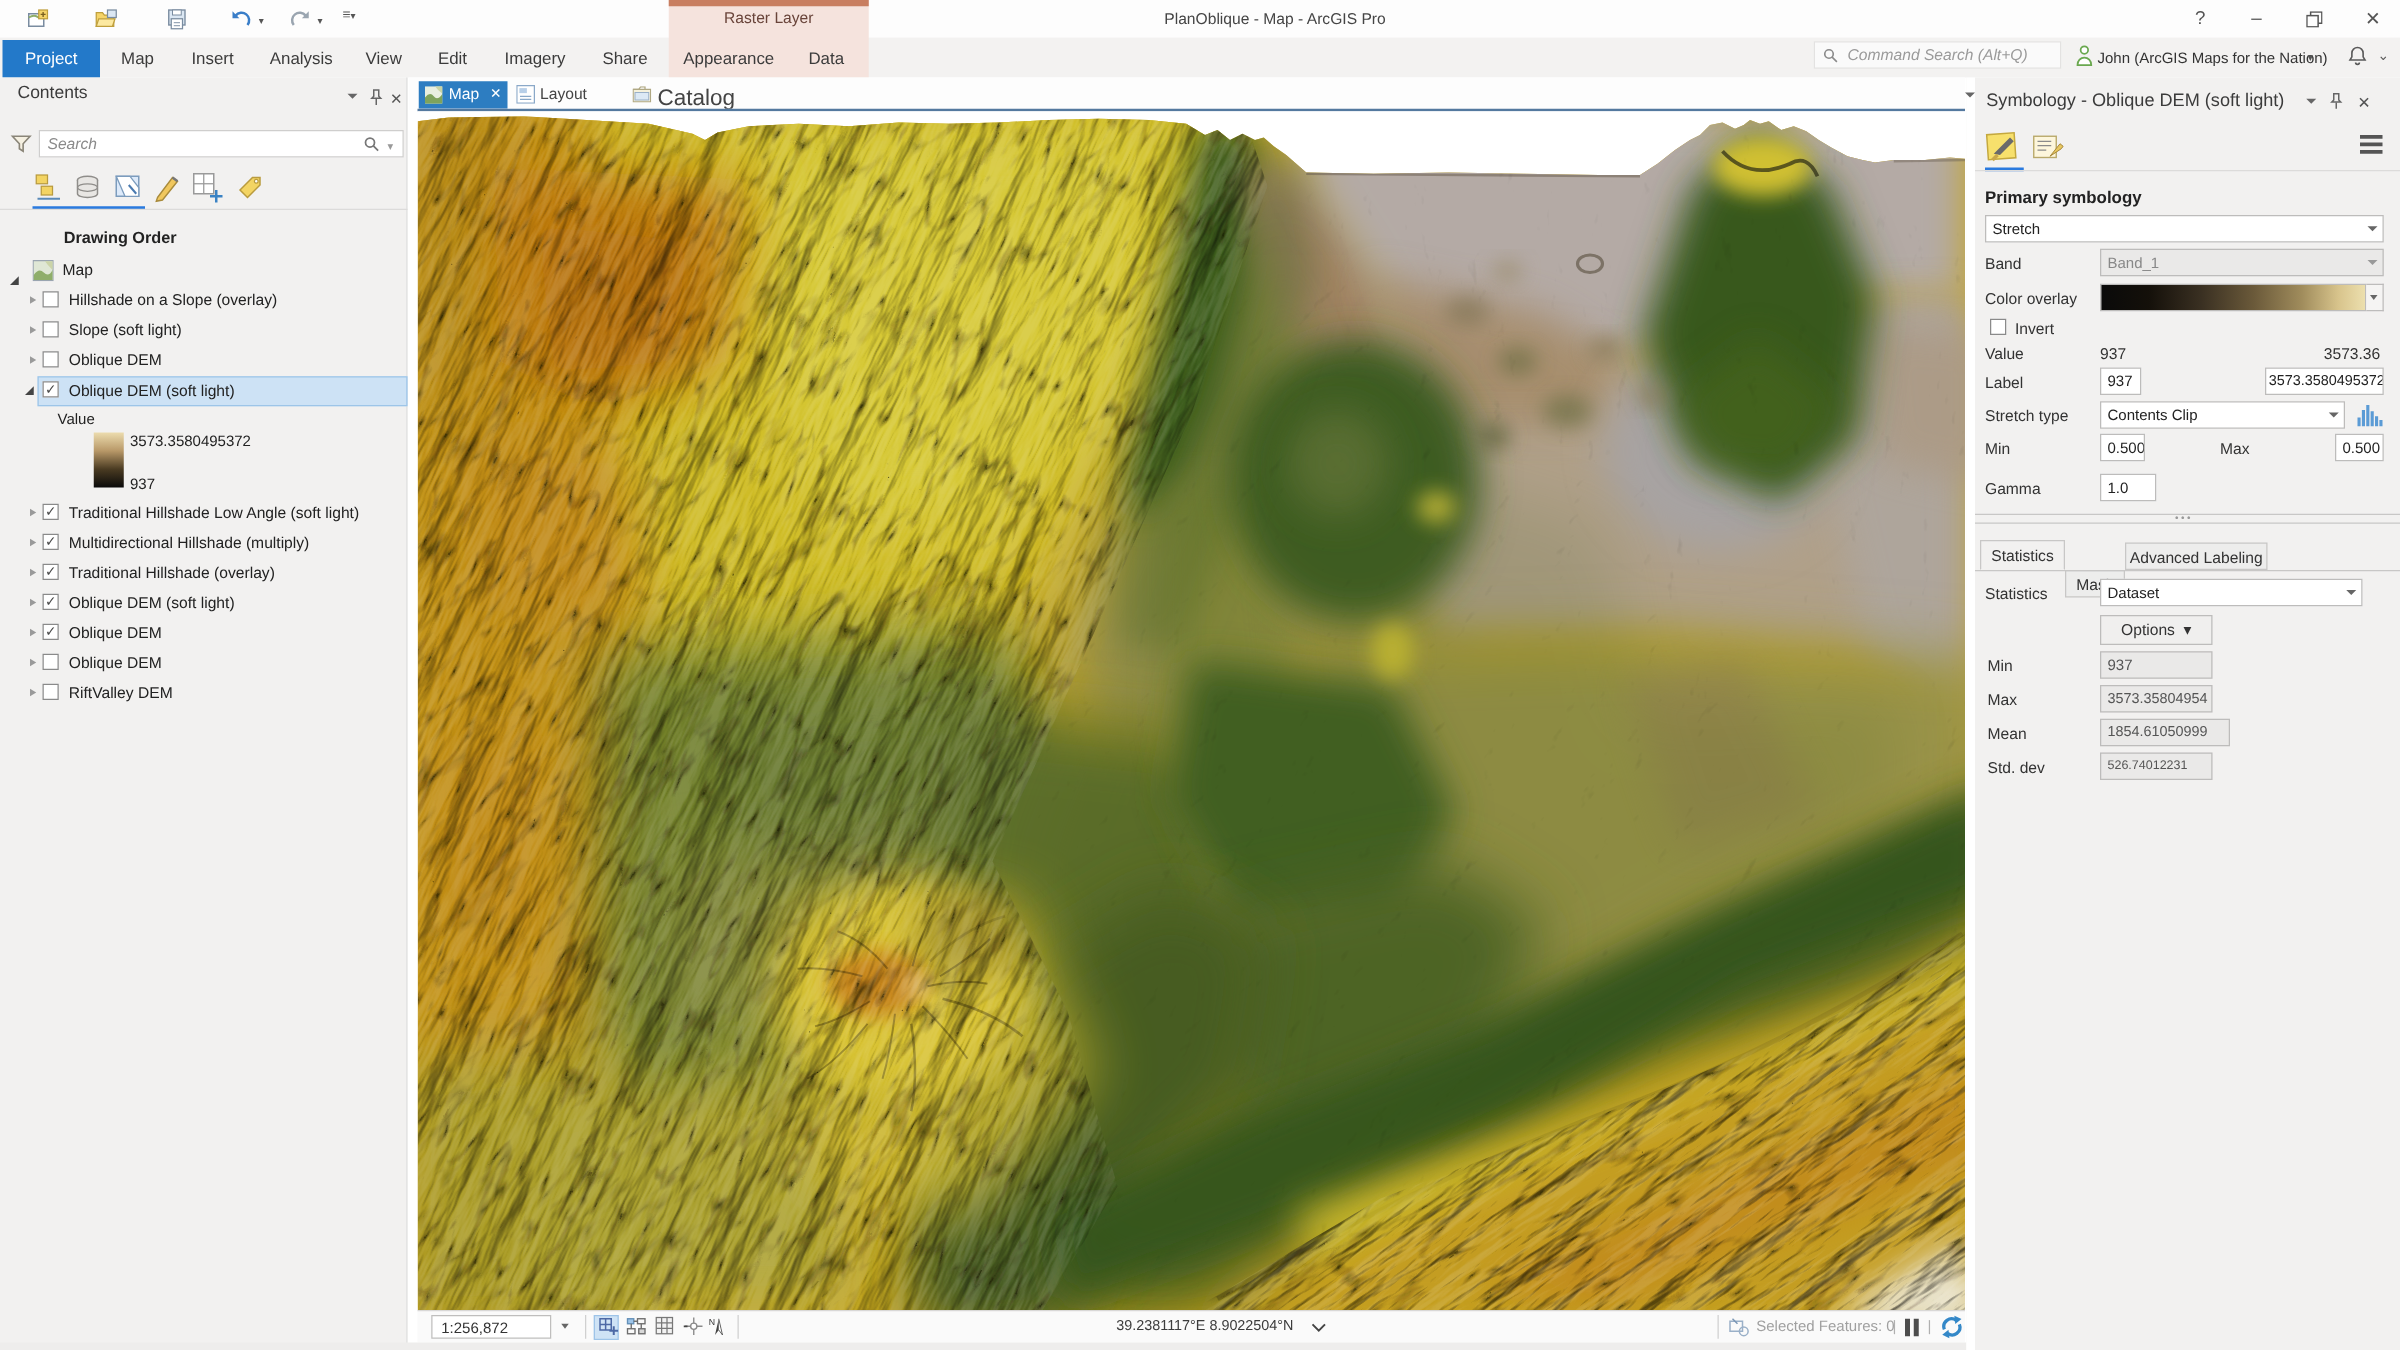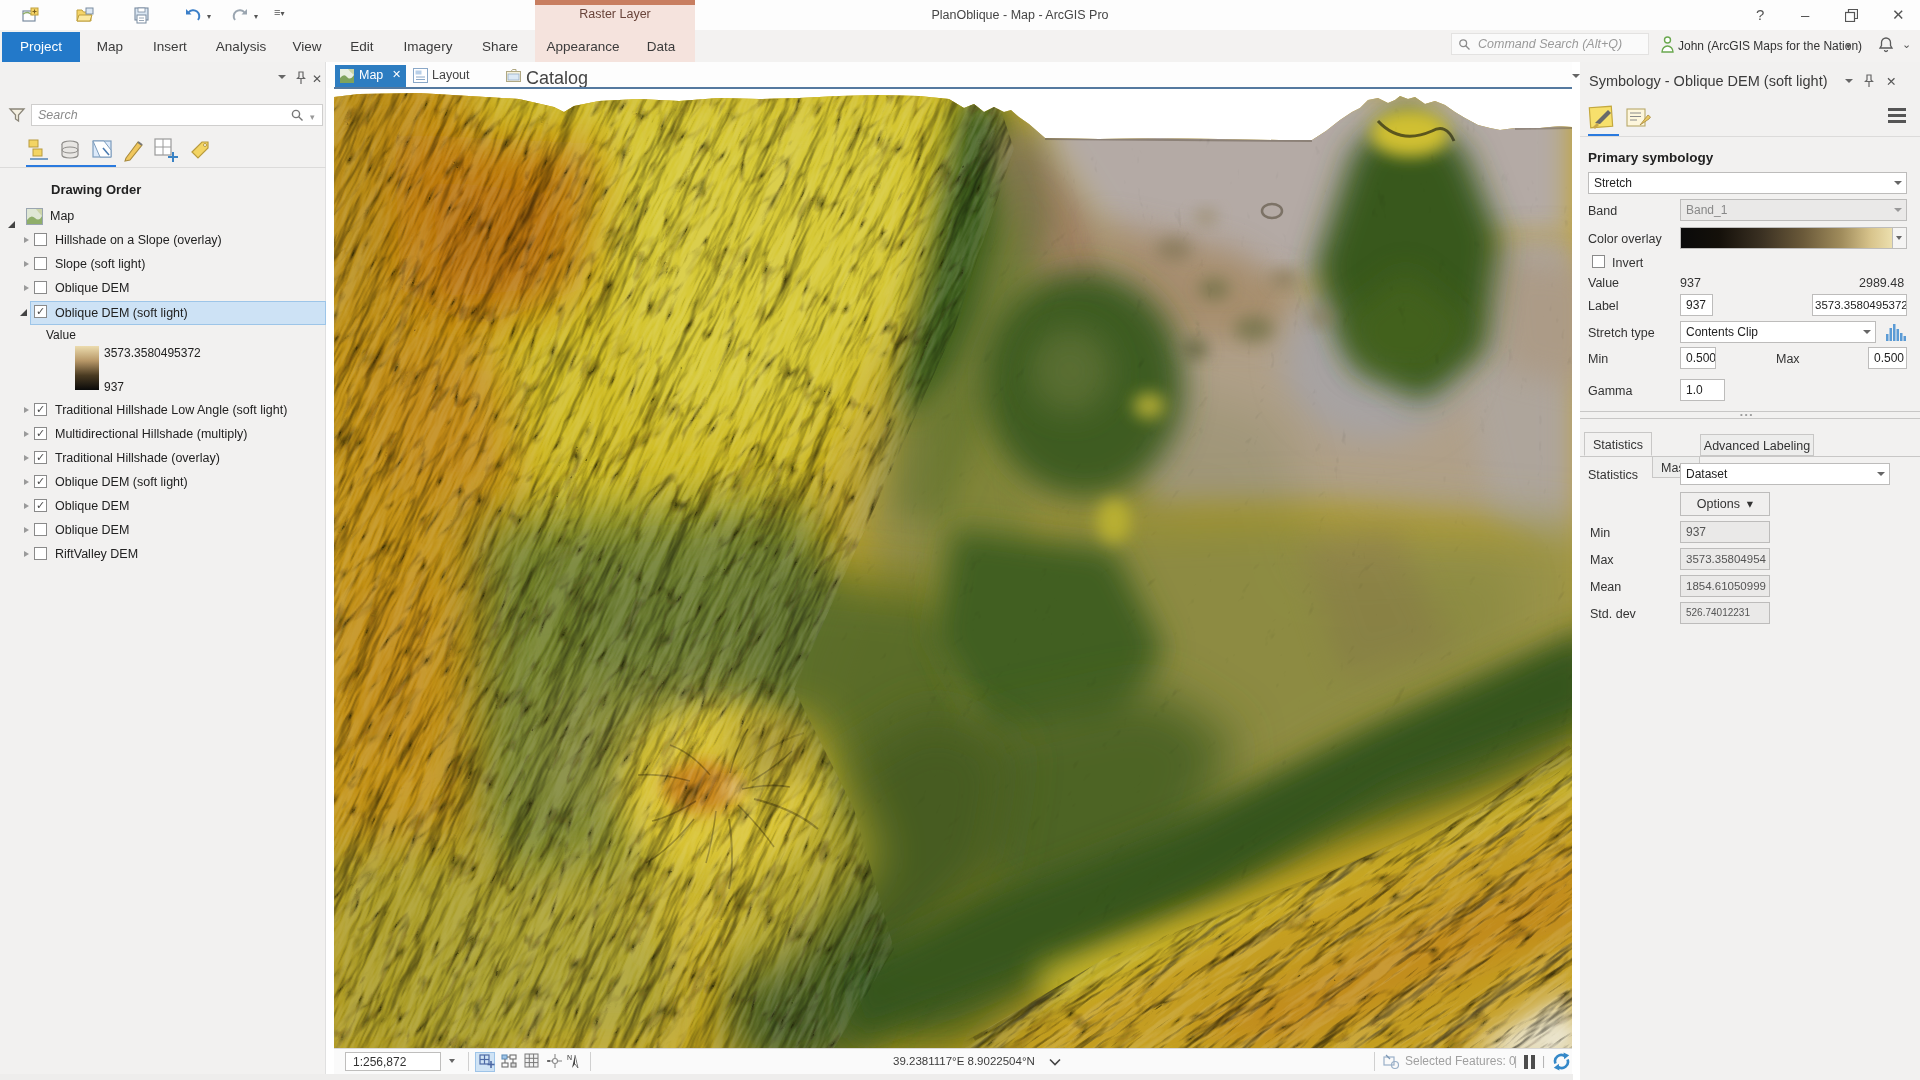--- a/index.html
+++ b/index.html
@@ -110,20 +110,21 @@
   <div class="rtab" style="left:631px;width:60px;">Data</div>
   <div id="cmdsearch"><span style="margin-left:26px;">Command Search (Alt+Q)</span></div>
   <svg class="abs" style="left:1458px;top:38px;" width="13" height="13" viewBox="0 0 13 13">
       <circle cx="5.2" cy="5.2" r="3.4" fill="none" stroke="#8a8a8a" stroke-width="1.3"></circle>
       <line x1="7.7" y1="7.7" x2="11.5" y2="11.5" stroke="#8a8a8a" stroke-width="1.3"></line>
     </svg>
   <div class="abs" style="left:1678px;top:39px;font-size:12px;color:#333;">John (ArcGIS Maps for the Nation)</div>
     <div class="abs" style="left:1846px;top:41px;font-size:9px;color:#555;">▾</div>
 
   <div class="abs" id="leftpanel"></div>
+  <div id="lp-head"><span style="margin-left:14px;">Contents</span></div>
   <div class="abs" style="left:278px;top:75px;width:0;height:0;border-left:4px solid transparent;border-right:4px solid transparent;border-top:4px solid #666;"></div>
   <svg class="abs" style="left:295px;top:71px;" width="12" height="14" viewBox="0 0 12 14">
       <path d="M4,1 h4 v5 l1.5,1.5 h-7 L4,6z" fill="none" stroke="#666" stroke-width="1.2"></path>
       <line x1="6" y1="8" x2="6" y2="13" stroke="#666" stroke-width="1.2"></line>
     </svg>
   <div class="abs" style="left:312px;top:72px;font-size:12px;color:#555;">✕</div>
 
   <svg class="abs" style="left:8px;top:106px;" width="18" height="18" viewBox="0 0 18 18">
       <path d="M2,3 h14 l-5.5,6 v6 l-3,-2 v-4z" fill="#f5f0e1" stroke="#8a8578" stroke-width="1.3"></path>
     </svg>
@@ -553,21 +554,21 @@
   <div class="rp-input rp-ro" style="left:1680px;top:199px;width:227px;height:22px;color:#888;"><span>Band_1</span></div>
   <div class="ddarrow" style="left:1894px;top:208px;border-top-color:#999;"></div>
   <div class="rp-label" style="left:1588px;top:232px;">Color overlay</div>
   <div class="abs" style="left:1680px;top:227px;width:213px;height:22px;border:1px solid #bdbcbb;background:linear-gradient(90deg,#0a0a0a,#14100a 18%,#3a3022 38%,#6b5a3a 58%,#a08c5c 76%,#d8c48c 90%,#ecdfae);"></div>
   <div class="abs" style="left:1893px;top:227px;width:14px;height:22px;background:#f5f4f3;border:1px solid #bdbcbb;border-left:none;"></div>
   <div class="ddarrow" style="left:1896px;top:236px;border-left-width:3.5px;border-right-width:3.5px;"></div>
   <div class="cb" style="left:1592px;top:255px;background:#fff;"></div>
   <div class="rp-label" style="left:1612px;top:256px;">Invert</div>
   <div class="rp-label" style="left:1588px;top:276px;">Value</div>
   <div class="rp-label" style="left:1680px;top:276px;">937</div>
-  <div class="rp-label" style="left:1859px;top:276px;">2989.48</div>
+  <div class="rp-label" style="left:1859px;top:276px;">3573.36</div>
   <div class="rp-label" style="left:1588px;top:299px;">Label</div>
   <div class="rp-input" style="left:1680px;top:294px;width:33px;height:22px;"><span>937</span></div>
   <div class="rp-input" style="left:1812px;top:294px;width:95px;height:22px;padding-left:2px;font-size:11.5px;"><span>3573.3580495372</span></div>
   <div class="rp-label" style="left:1588px;top:326px;">Stretch type</div>
   <div class="rp-input" style="left:1680px;top:321px;width:196px;height:22px;"><span>Contents Clip</span></div>
   <div class="ddarrow" style="left:1863px;top:330px;"></div>
   <svg class="abs" style="left:1884px;top:322px;" width="24" height="21" viewBox="0 0 24 21">
       <g fill="#5b9bd5">
         <rect x="2" y="12" width="2.5" height="7"></rect>
         <rect x="5.5" y="6" width="2.5" height="13"></rect>
@@ -594,16 +595,16 @@
   <div class="abs" style="left:1580px;top:456px;width:340px;height:1px;background:#c8c7c6;z-index:1;"></div>
   <div class="rp-label" style="left:1588px;top:468px;">Statistics</div>
   <div class="rp-input" style="left:1680px;top:463px;width:210px;height:22px;"><span>Dataset</span></div>
   <div class="ddarrow" style="left:1877px;top:472px;"></div>
   <div class="abs" style="left:1680px;top:492px;width:90px;height:24px;background:#f0efee;border:1px solid #bdbcbb;font-size:12.5px;color:#333;text-align:center;line-height:22px;">Options&nbsp;&nbsp;▾</div>
   <div class="rp-label" style="left:1590px;top:526px;">Min</div>
   <div class="rp-input rp-ro" style="left:1680px;top:521px;width:90px;height:22px;"><span>937</span></div>
   <div class="rp-label" style="left:1590px;top:553px;">Max</div>
   <div class="rp-input rp-ro" style="left:1680px;top:548px;width:90px;height:22px;font-size:11.5px;"><span>3573.35804954</span></div>
   <div class="rp-label" style="left:1590px;top:580px;">Mean</div>
-  <div class="rp-input rp-ro" style="left:1680px;top:575px;width:90px;height:22px;font-size:11.5px;"><span>1854.61050999</span></div>
+  <div class="rp-input rp-ro" style="left:1680px;top:575px;width:104px;height:22px;font-size:11.5px;"><span>1854.61050999</span></div>
   <div class="rp-label" style="left:1590px;top:607px;">Std. dev</div>
   <div class="rp-input rp-ro" style="left:1680px;top:602px;width:90px;height:22px;font-size:10px;"><span>526.74012231</span></div>
 </div>
 
 </body></html>

